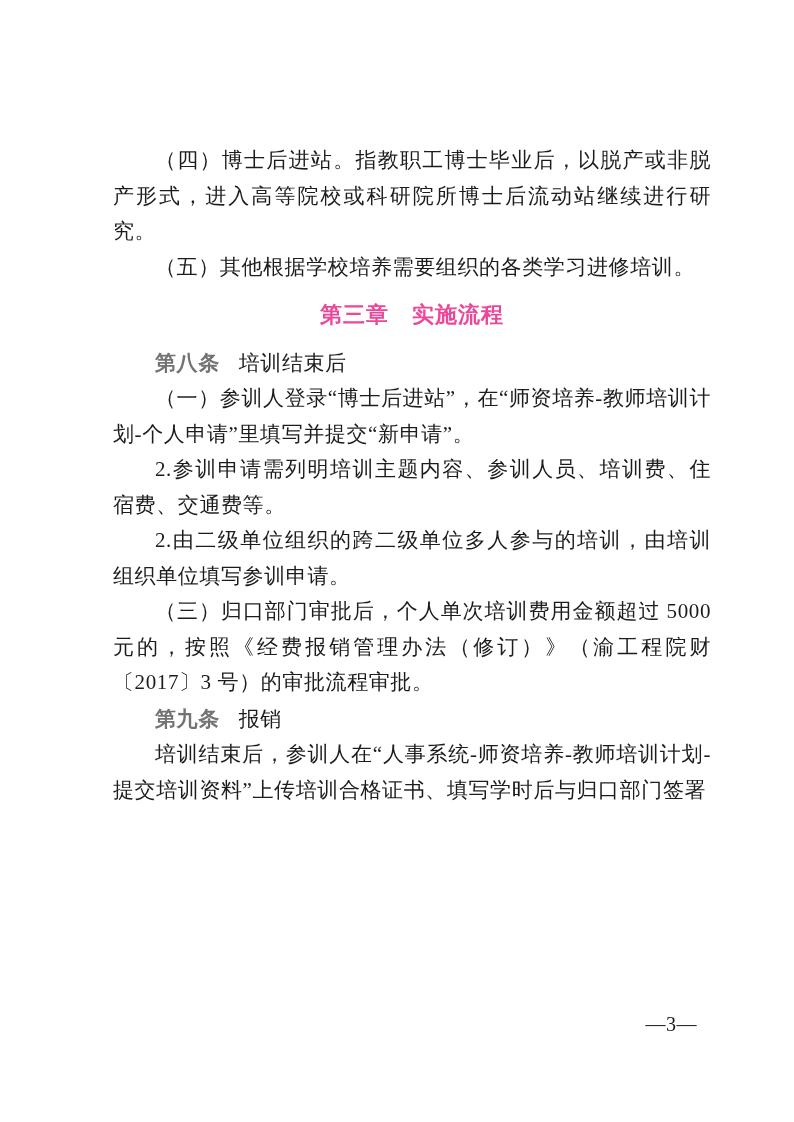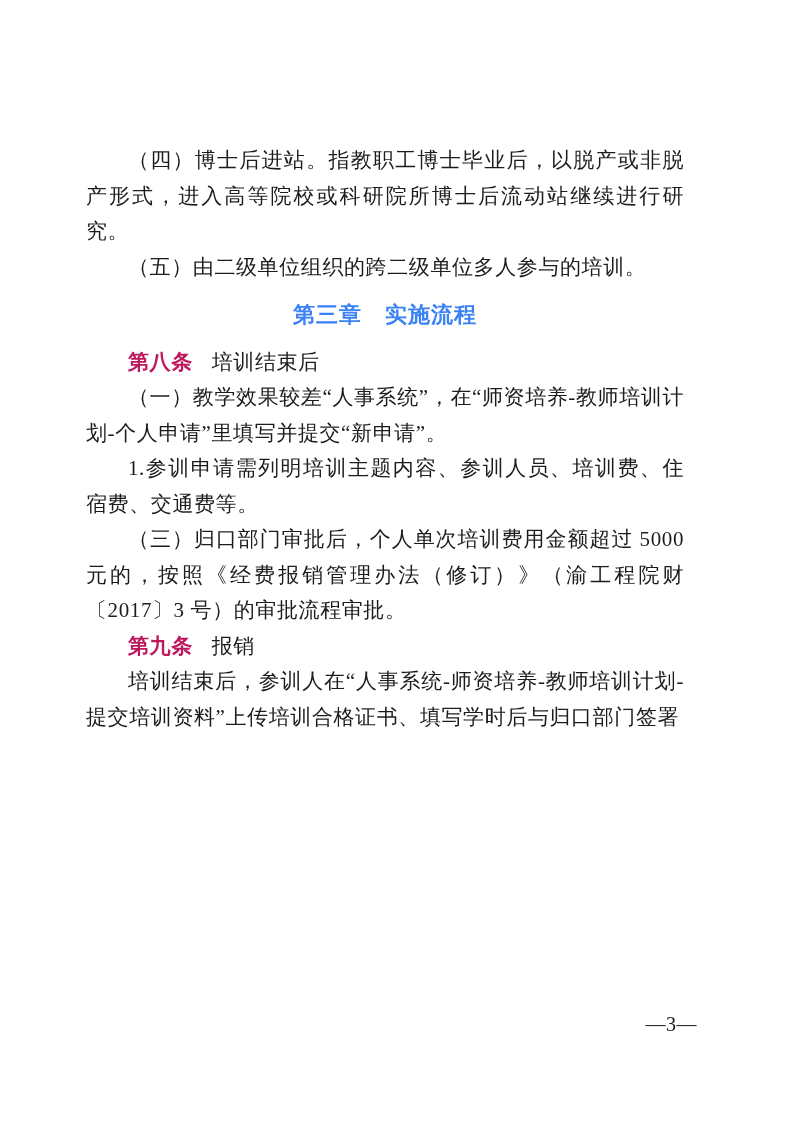--- a/index.html
+++ b/index.html
@@ -11,55 +11,55 @@
     position: relative;
     width: 794px;
     height: 1122px;
     background: #ffffff;
     overflow: hidden;
     font-family: "Liberation Serif", serif;
     color: #1c1c1c;
   }
   .content {
     position: absolute;
-    left: 86px;
+    left: 113px;
     top: 143px;
     width: 598px;
   }
   p.body-para {
     margin: 0;
     font-size: 21px;
     line-height: 35.5px;
     letter-spacing: 0.6px;
     text-align: justify;
     text-indent: 2em;
     font-family: "Liberation Serif", serif;
   }
   h2.chapter-heading {
     margin: 12px 0 12px 0;
     font-size: 22px;
     line-height: 35.5px;
     font-weight: 700;
     text-align: center;
     letter-spacing: 1px;
     font-family: "Liberation Sans", sans-serif;
-    color: #3b82f6;
+    color: #ec4899;
   }
   p.article-para {
     margin: 0;
     font-size: 21px;
     line-height: 35.5px;
     letter-spacing: 0.6px;
     text-indent: 2em;
   }
   .article-lead {
     font-weight: 700;
-    font-family: Liberation Serif, serif;
+    font-family: Liberation Sans, sans-serif;
     margin-right: 0.9em;
-    color: #be185d;
+    color: #737373;
   }
   .article-title {
     font-family: "Liberation Serif", serif;
   }
   .page-number {
     position: absolute;
     top: 1013px;
     right: 97px;
     font-size: 20px;
     letter-spacing: 0.5px;
@@ -68,32 +68,33 @@
   }
 </style>
 </head>
 <body>
 
 <div class="page">
   <div class="content">
 
     <p class="body-para">（四）博士后进站。指教职工博士毕业后，以脱产或非脱产形式，进入高等院校或科研院所博士后流动站继续进行研究。</p>
 
-    <p class="body-para">（五）由二级单位组织的跨二级单位多人参与的培训。</p>
+    <p class="body-para">（五）其他根据学校培养需要组织的各类学习进修培训。</p>
 
     <h2 class="chapter-heading">第三章　实施流程</h2>
 
     <p class="article-para">
       <span class="article-lead">第八条</span><span class="article-title">培训结束后</span>
     </p>
 
-    <p class="body-para">（一）教学效果较差“人事系统”，在“师资培养-教师培训计划-个人申请”里填写并提交“新申请”。</p>
+    <p class="body-para">（一）参训人登录“博士后进站”，在“师资培养-教师培训计划-个人申请”里填写并提交“新申请”。</p>
 
-    <p class="body-para">1.参训申请需列明培训主题内容、参训人员、培训费、住宿费、交通费等。</p>
+    <p class="body-para">2.参训申请需列明培训主题内容、参训人员、培训费、住宿费、交通费等。</p>
 
+    <p class="body-para">2.由二级单位组织的跨二级单位多人参与的培训，由培训组织单位填写参训申请。</p>
 
 
     <p class="body-para">（三）归口部门审批后，个人单次培训费用金额超过 5000 元的，按照《经费报销管理办法（修订）》（渝工程院财〔2017〕3 号）的审批流程审批。</p>
 
     <p class="article-para">
       <span class="article-lead">第九条</span><span class="article-title">报销</span>
     </p>
 
     <p class="body-para">培训结束后，参训人在“人事系统-师资培养-教师培训计划-提交培训资料”上传培训合格证书、填写学时后与归口部门签署</p>
 

